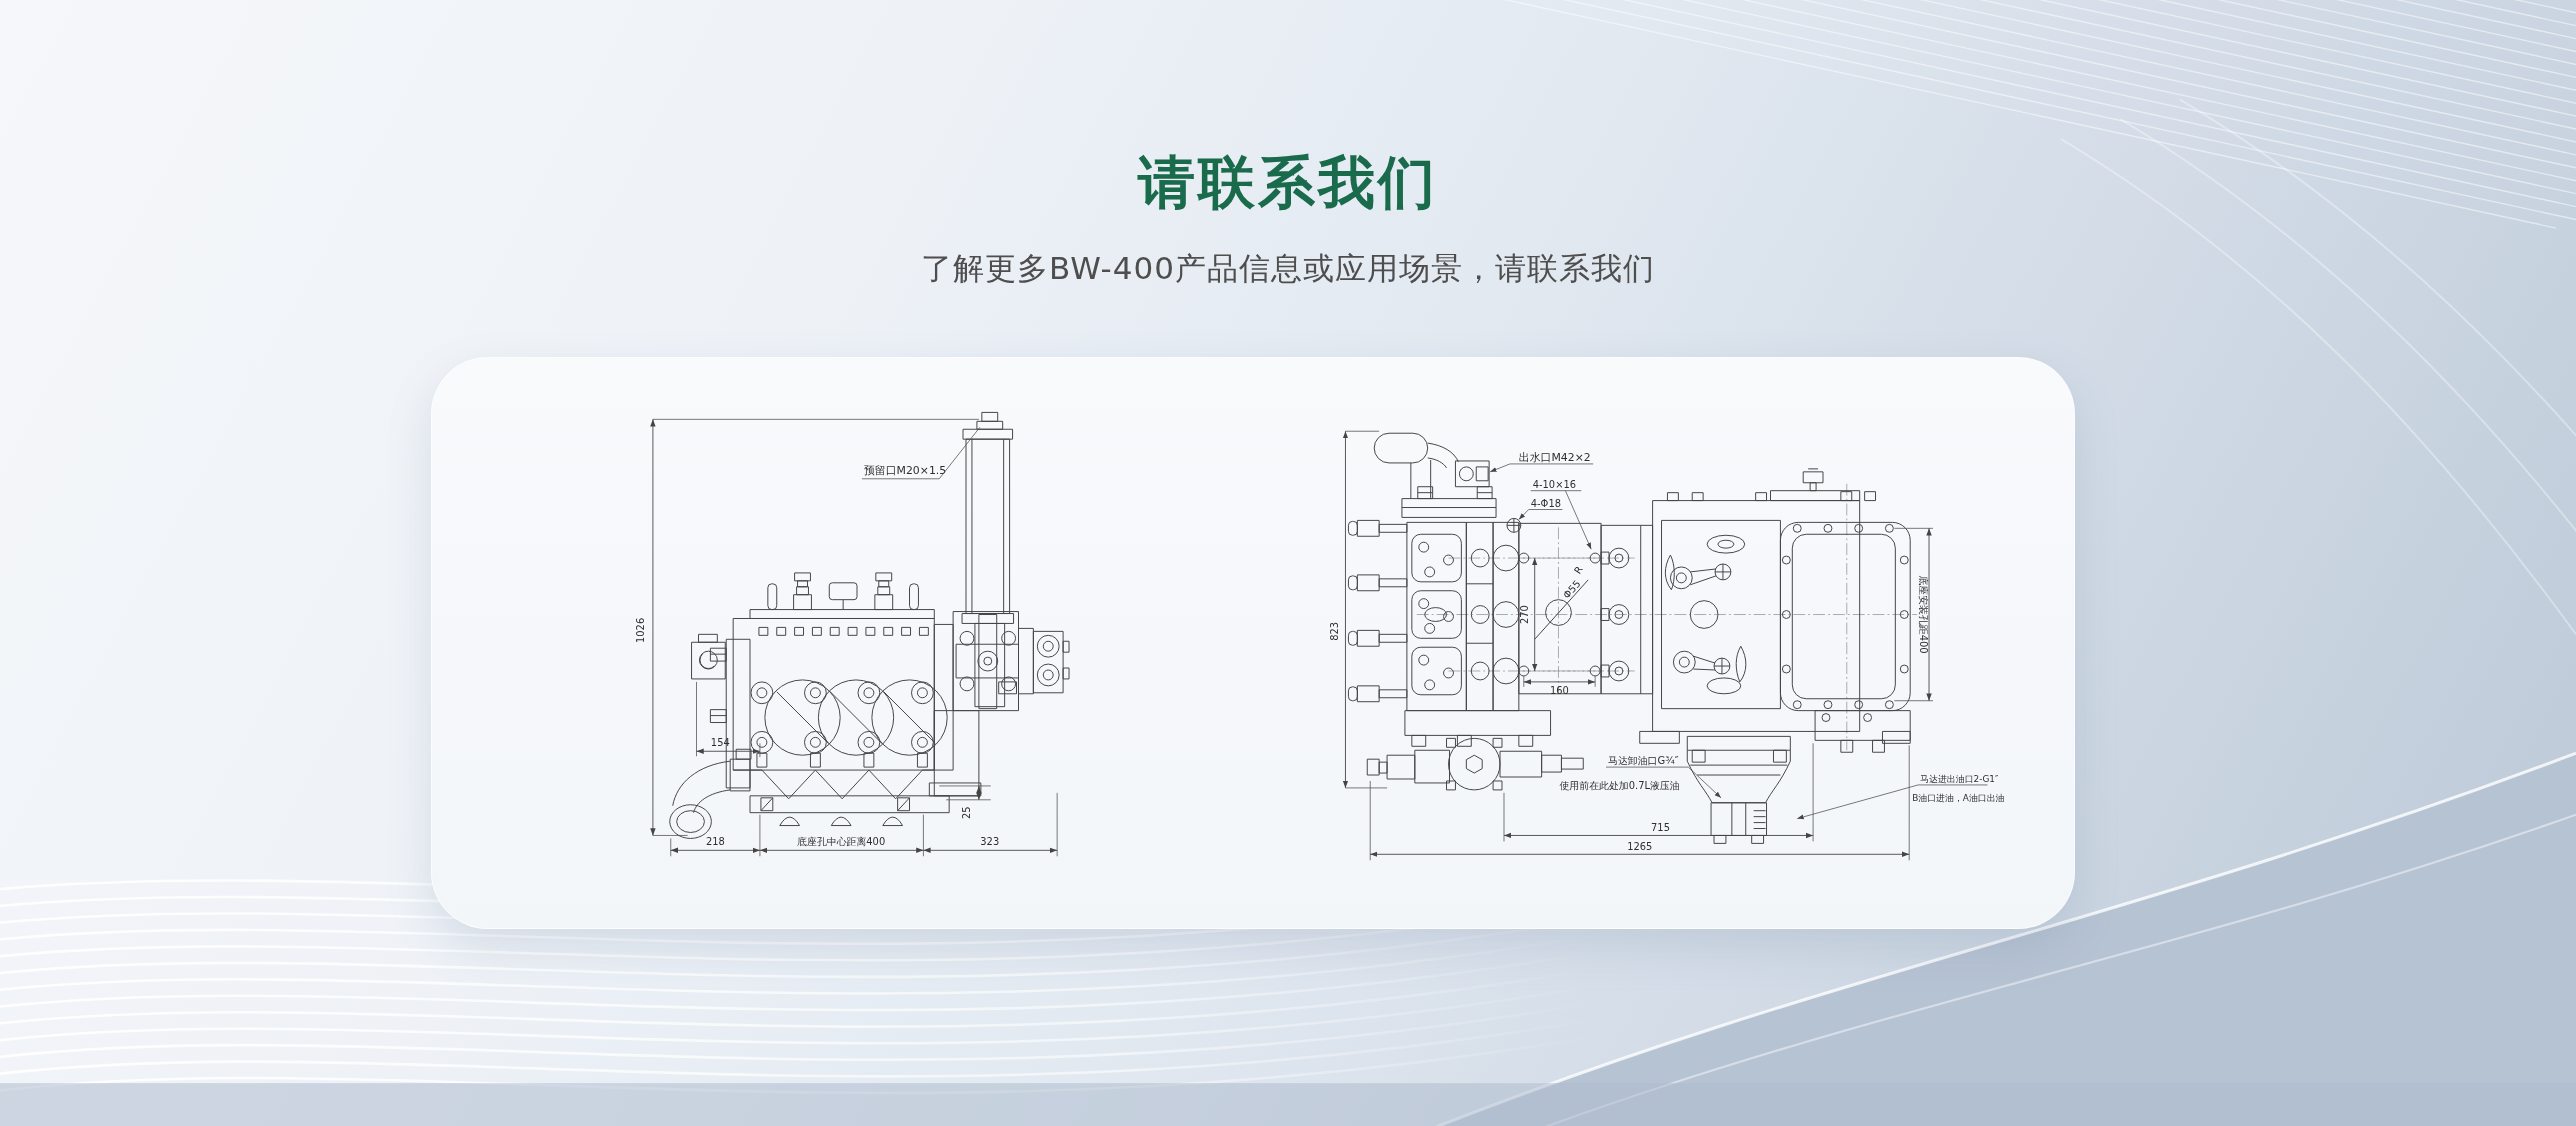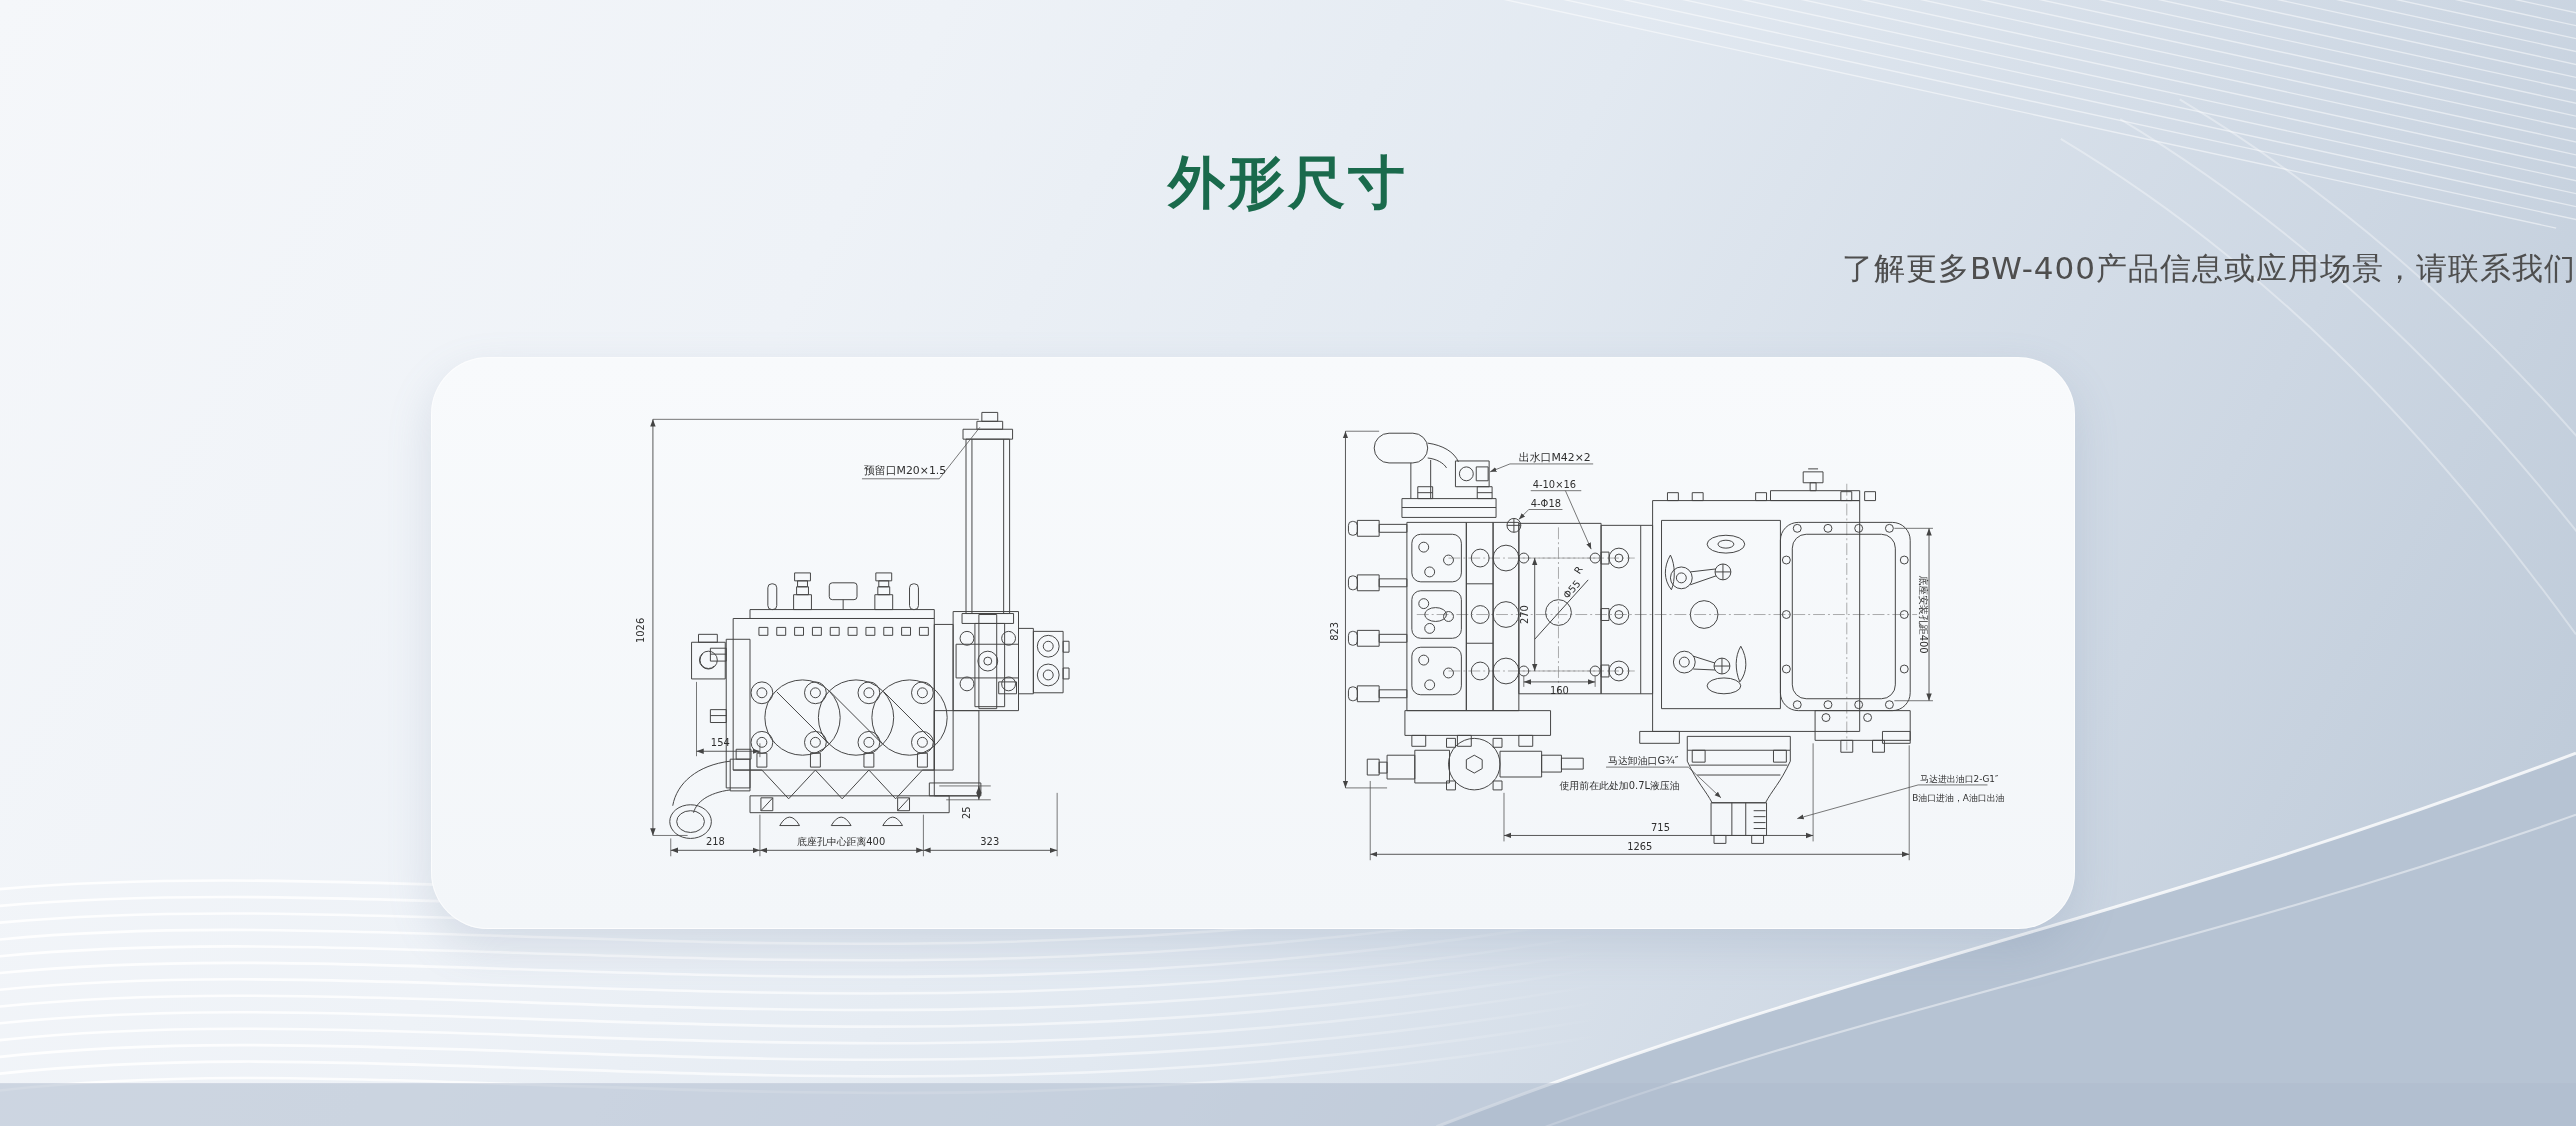--- a/index.html
+++ b/index.html
@@ -3,21 +3,21 @@
 <meta charset="utf-8">
 <style>
   html,body{margin:0;padding:0;}
   .page{position:relative;width:2576px;height:1127px;overflow:hidden;
         font-family:"DejaVu Sans","Liberation Sans",sans-serif;
         background:linear-gradient(118deg,#f5f7fa 0%,#eef2f7 30%,#e2e9f1 52%,#cdd7e3 78%,#bac7d6 100%);}
   svg{display:block}
   .bg-svg,.draw-svg{position:absolute;left:0;top:0;}
   .hdr-title{position:absolute;left:0;top:145px;width:2576px;text-align:center;
              font-size:57px;font-weight:bold;letter-spacing:3px;color:#1a6a4c;}
-  .hdr-sub{position:absolute;left:0;top:248px;width:2576px;text-align:right;
+  .hdr-sub{position:absolute;left:0;top:248px;width:2576px;text-align:center;
            font-size:31px;color:#4e4e4e;letter-spacing:1px;}
   .card{position:absolute;left:431px;top:357px;width:1642px;height:570px;border-radius:57px;
         background:linear-gradient(180deg,#f8fafc 0%,#f3f6f9 100%);
         border:1px solid rgba(255,255,255,.65);
         box-shadow:0 18px 45px rgba(110,130,160,.20);}
   
   .ln{stroke:#454545;stroke-width:1;fill:none;stroke-linejoin:round;}
   .ext{stroke:#555;stroke-width:.8;fill:none;}
   .dl{stroke:#444;stroke-width:.9;fill:none;}
   .cl{stroke:#8a8a8a;stroke-width:.7;fill:none;stroke-dasharray:12 3 2 3;}
@@ -79,21 +79,21 @@
       <path d="M-30,1019 C400,967 900,1084 1620,959"></path>
       <path d="M-30,1036 C400,983 900,1101 1620,976"></path>
       <path d="M-30,1053 C400,999 900,1118 1620,993"></path>
       <path d="M-30,1070 C400,1015 900,1135 1620,1010"></path>
       <path d="M-30,1087 C400,1031 900,1152 1620,1027"></path>
       <path d="M-30,1104 C400,1047 900,1169 1620,1044"></path>
     </g>
     <rect x="0" y="1093" width="2600" height="44" fill="#aebccd" opacity="0.55"></rect>
   </svg>
 
-  <div class="hdr-title">外形尺寸</div>
+  <div class="hdr-title">请联系我们</div>
   <div class="hdr-sub">了解更多BW-400产品信息或应用场景，请联系我们</div>
 
   <div class="card"></div>
 
   <svg class="draw-svg" width="2576" height="1127" viewBox="0 0 2600 1137">
     <defs>
       <marker id="ma" viewBox="0 0 10 10" refX="9" refY="5" markerWidth="9" markerHeight="9" orient="auto-start-reverse">
         <path d="M0,1.6 L9,5 L0,8.4 Z" fill="#444"></path>
       </marker>
     </defs>

